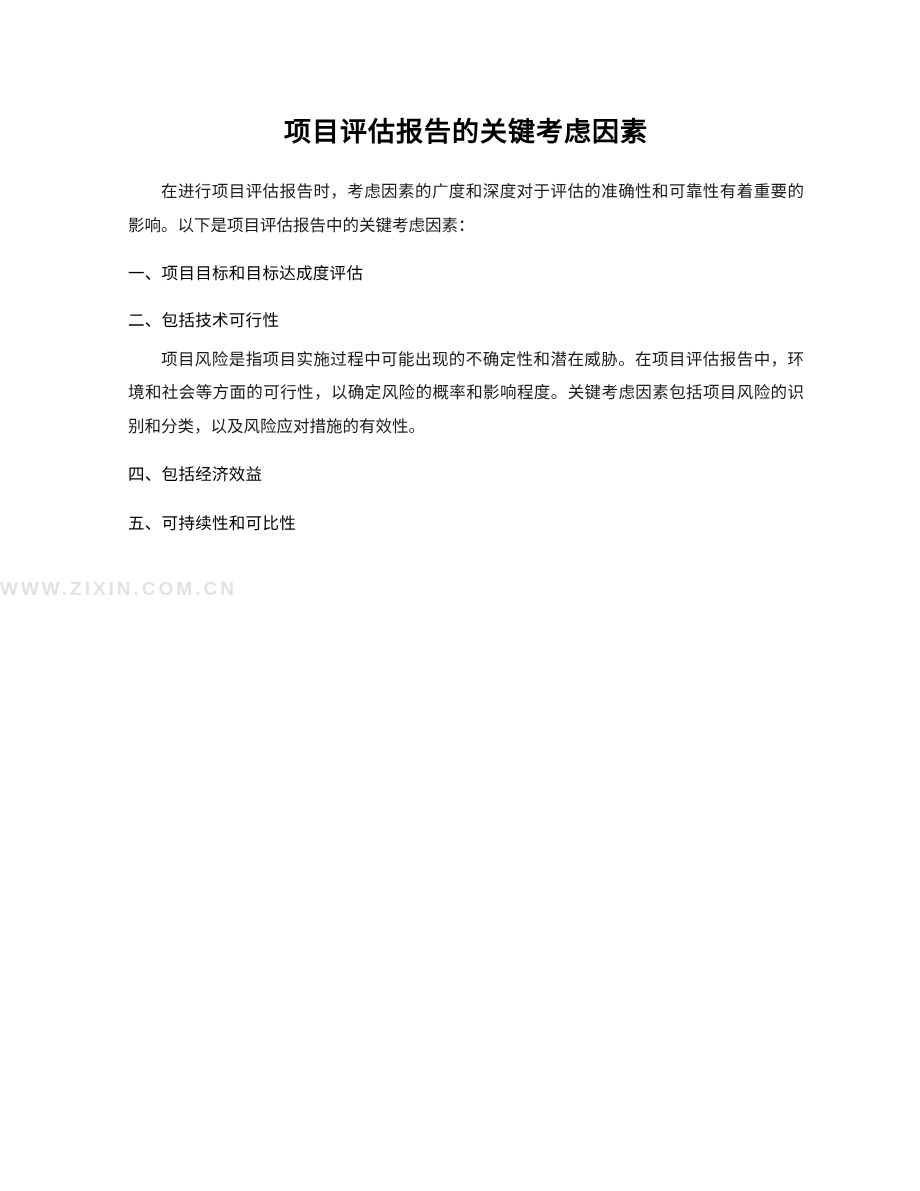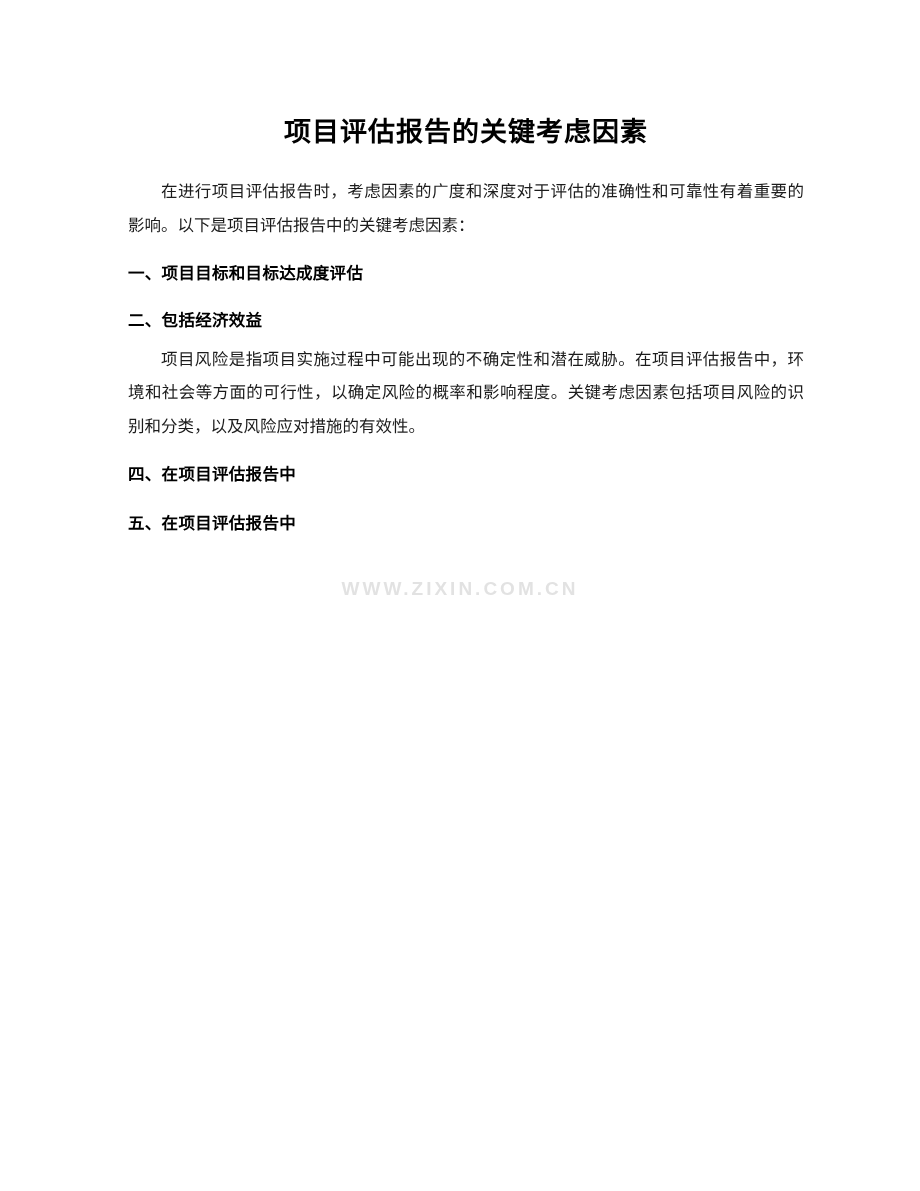--- a/index.html
+++ b/index.html
@@ -35,36 +35,36 @@
     font-size: 16.5px;
     line-height: 2.05;
     text-align: justify;
     text-justify: inter-ideograph;
     text-indent: 2em;
     margin: 4px 0 10px 0;
     color: #1c1c1c;
   }
   .heading {
     font-family: "Liberation Sans", "DejaVu Sans", sans-serif;
-    font-weight: bold;
+    font-weight: normal;
     font-size: 16.5px;
     line-height: 2.0;
     margin: 14px 0 6px 0;
     color: #000;
     letter-spacing: 0.3px;
   }
   .heading.tight {
     margin-top: 16px;
   }
   .watermark {
     position: absolute;
     top: 578px;
     left: 0;
     width: 920px;
-    text-align: center;
+    text-align: left;
     font-family: "Liberation Sans", "DejaVu Sans", sans-serif;
     font-size: 19px;
     font-weight: bold;
     letter-spacing: 3px;
     color: rgba(160,160,160,0.30);
     pointer-events: none;
     user-select: none;
     white-space: nowrap;
   }
 </style>
@@ -72,22 +72,22 @@
 <body>
 
 <div class="page">
 
   <h1 class="doc-title">项目评估报告的关键考虑因素</h1>
 
   <p class="para">在进行项目评估报告时，考虑因素的广度和深度对于评估的准确性和可靠性有着重要的影响。以下是项目评估报告中的关键考虑因素：</p>
 
   <h2 class="heading">一、项目目标和目标达成度评估</h2>
 
-  <h2 class="heading">二、包括经济效益</h2>
+  <h2 class="heading">二、包括技术可行性</h2>
 
   <p class="para">项目风险是指项目实施过程中可能出现的不确定性和潜在威胁。在项目评估报告中，环境和社会等方面的可行性，以确定风险的概率和影响程度。关键考虑因素包括项目风险的识别和分类，以及风险应对措施的有效性。</p>
 
-  <h2 class="heading">四、在项目评估报告中</h2>
+  <h2 class="heading">四、包括经济效益</h2>
 
-  <h2 class="heading tight">五、在项目评估报告中</h2>
+  <h2 class="heading tight">五、可持续性和可比性</h2>
 
   <div class="watermark">WWW.ZIXIN.COM.CN</div>
 </div>
 
 </body></html>

